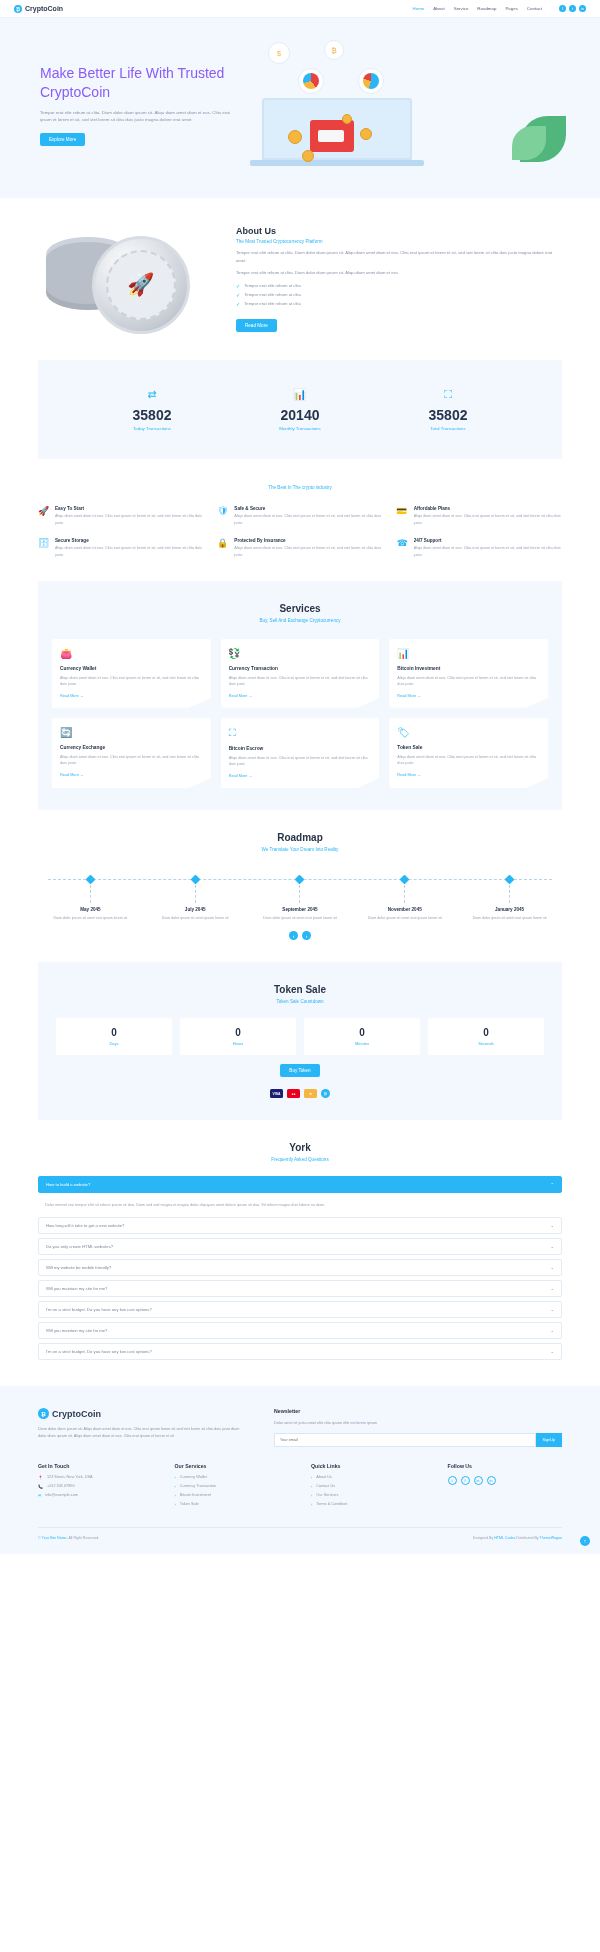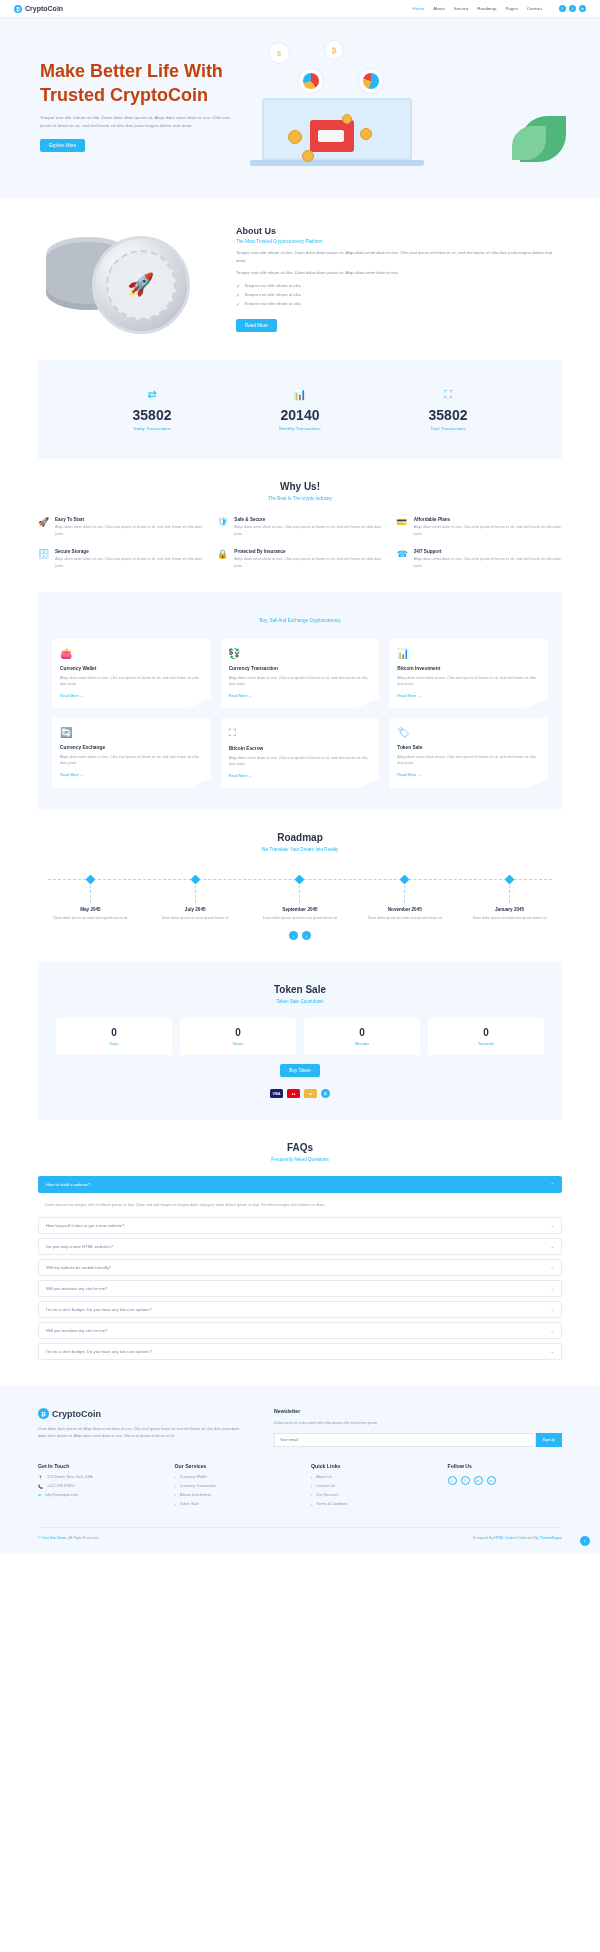--- a/index.html
+++ b/index.html
@@ -35,21 +35,21 @@
     font-size: 4px; display: flex; align-items: center; justify-content: center;
   }
 
   
   .hero {
     background: #f2f8fe; padding: 34px 40px 40px 40px; display: flex;
     align-items: center; gap: 10px; position: relative; overflow: hidden;
     height: 180px;
   }
   .hero-left { width: 200px; }
-  .hero h1 { font-size: 18px; line-height: 1.35; color: #c2410c; font-weight: bold; }
+  .hero h1 { font-size: 14px; line-height: 1.35; color: #8b5cf6; font-weight: normal; }
   .hero p { font-size: 4.4px; line-height: 1.75; margin-top: 7px; color: #8792a6; }
   .btn {
     display: inline-block; background: #29b6f6; color: #fff; font-size: 4.6px;
     padding: 4px 9px; border-radius: 2px; margin-top: 9px; border: none; cursor: pointer;
   }
   .hero-art { flex: 1; height: 130px; position: relative; }
   .laptop {
     position: absolute; left: 12px; bottom: 10px; width: 150px; height: 62px;
     background: #dceefb; border-radius: 3px 3px 0 0; border: 2px solid #cfe5f7;
   }
@@ -310,21 +310,20 @@
       </div>
       <div class="stat">
         <div class="stat-ico">⛶</div>
         <div class="stat-num">35802</div>
         <div class="stat-lbl">Total Transactions</div>
       </div>
     </div>
   </div>
 
   <div class="sec">
-    <div class="sec-title">Why Us!</div>
     <div class="sec-sub">The Best In The crypto industry</div>
     <div class="why-grid">
       <div class="why-item">
         <div class="why-ico">🚀</div>
         <div>
             <h4>Easy To Start</h4>
             <p>Aliqu diam amet diam et eos. Clita erat ipsum et lorem et sit, sed stet lorem sit clita duis justo</p>
           </div>
       </div>
       <div class="why-item">
@@ -359,20 +358,21 @@
         <div class="why-ico">☎</div>
         <div>
             <h4>24/7 Support</h4>
             <p>Aliqu diam amet diam et eos. Clita erat ipsum et lorem et sit, sed stet lorem sit clita duis justo</p>
           </div>
       </div>
     </div>
   </div>
 
   <div class="sec sec-tinted" style="margin:0 38px;padding:22px 14px;">
+    <div class="sec-title">Services</div>
     <div class="sec-sub">Buy, Sell And Exchange Cryptocurrency</div>
     <div class="svc-grid">
       <div class="svc">
         <div class="ico">👛</div>
         <h4>Currency Wallet</h4>
         <p>Aliqu diam amet diam et eos. Clita erat ipsum et lorem et sit, sed stet lorem sit clita duis justo</p>
         <span class="more">Read More →</span>
       </div>
       <div class="svc">
         <div class="ico">💱</div>
@@ -477,21 +477,21 @@
     </div>
     <div class="pay">
       <span style="background:#1a1f71;">VISA</span>
       <span style="background:#eb001b;">●●</span>
       <span style="background:#f4b63f;">■</span>
       <span style="background:#29b6f6;border-radius:50%;width:9px;">₿</span>
     </div>
   </div>
 
   <div class="sec">
-    <div class="sec-title">FAQs</div>
+    <div class="sec-title">York</div>
     <div class="sec-sub">Frequently Asked Questions</div>
     <div class="faq">
       <div class="faq-row open">
         <span>How to build a website?</span>
         <span>⌃</span>
       </div>
       <div class="faq-ans">Dolor eirmod sea tempor elitr sit rebum ipsum sit duo. Diam sed sed magna et magna dolor aliquyam amet dolore ipsum sit duo. Sit rebum magna duis labore no diam</div>
       <div class="faq-row">
           <span>How long will it take to get a new website?</span>
           <span>⌄</span>

